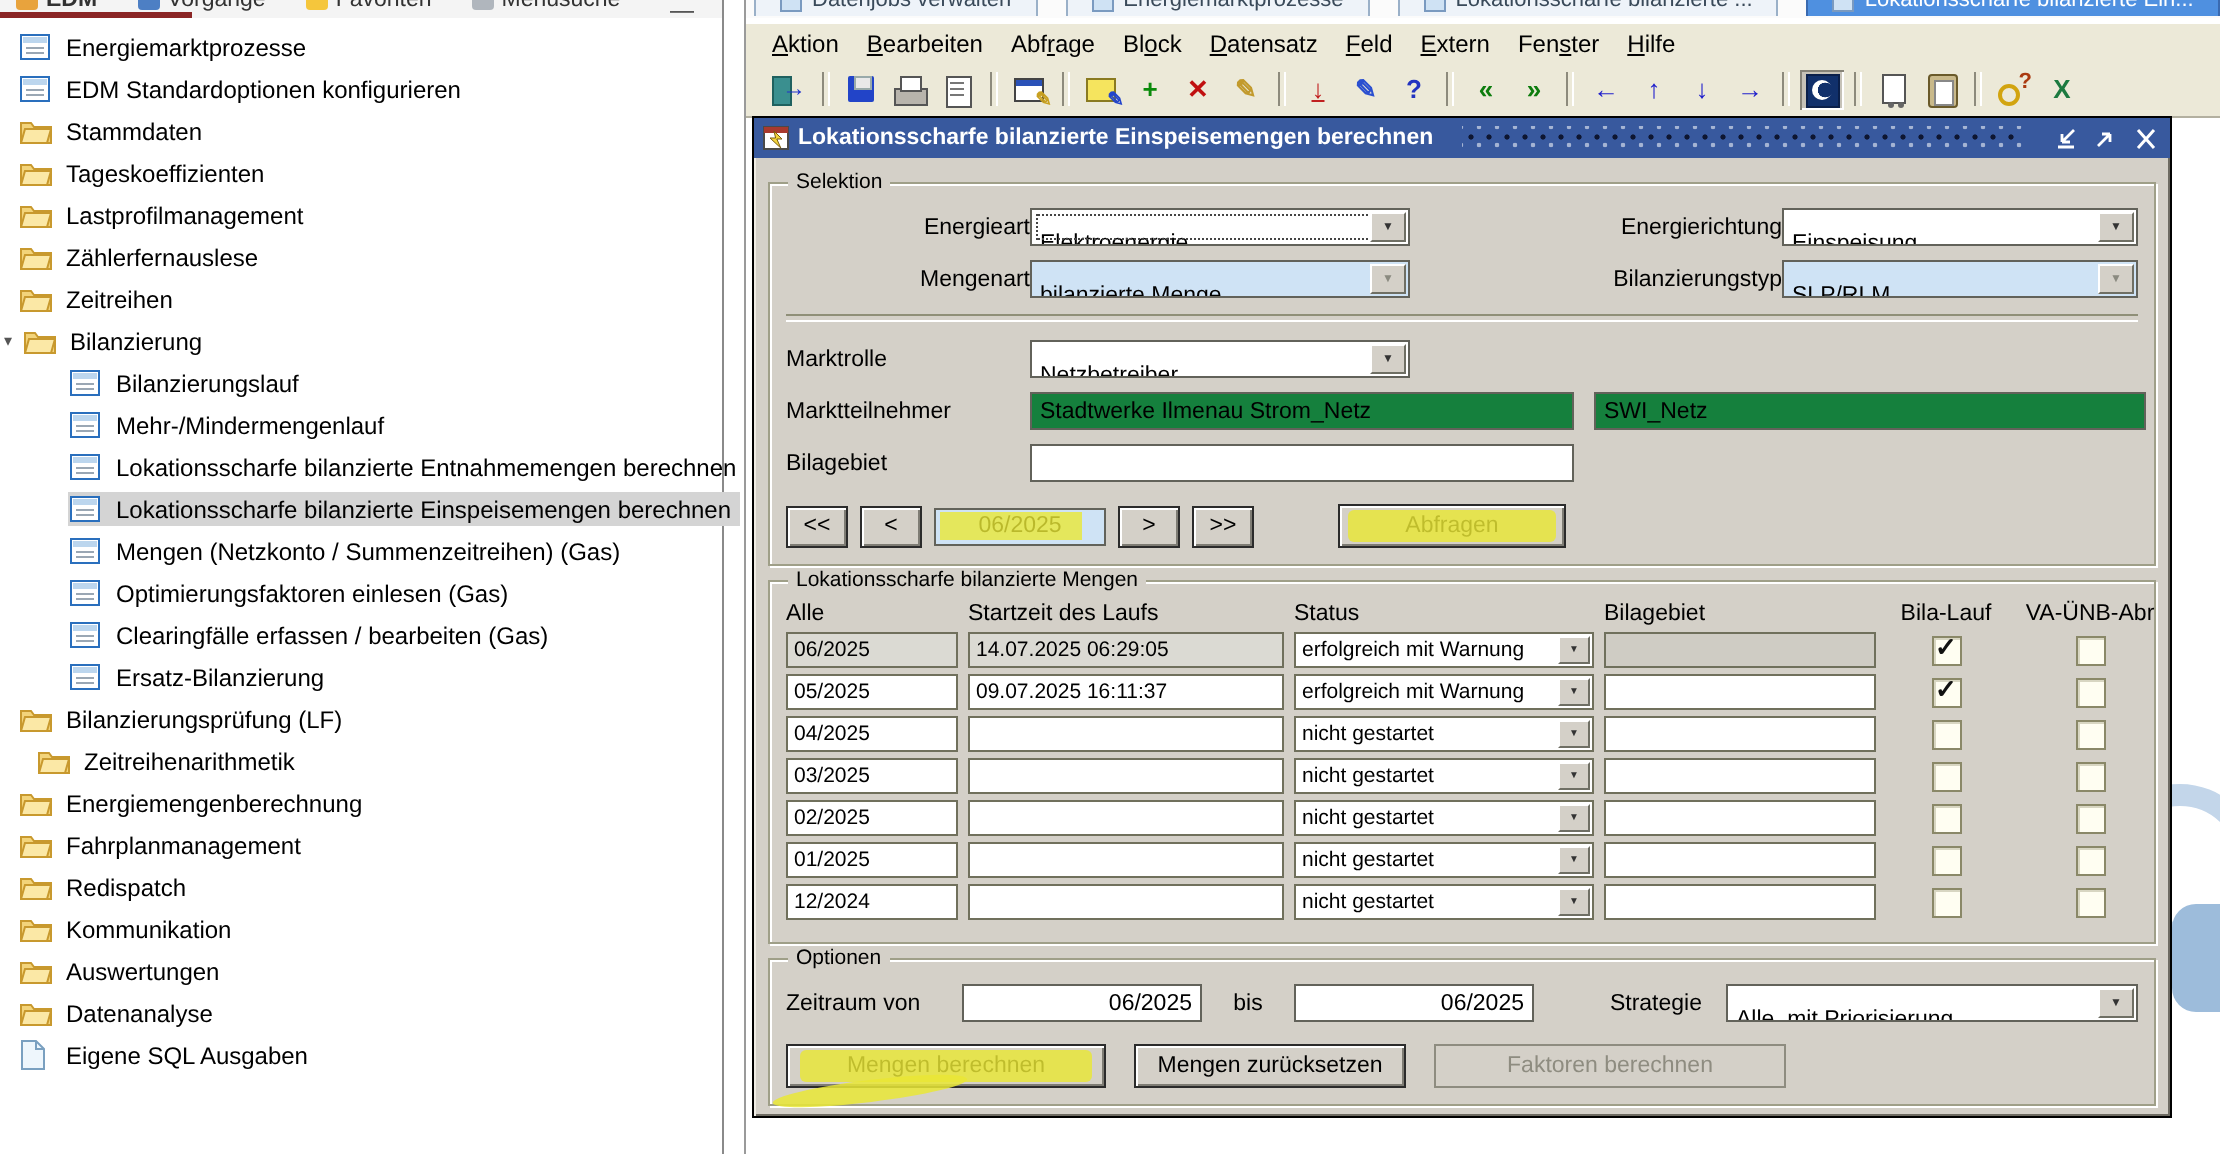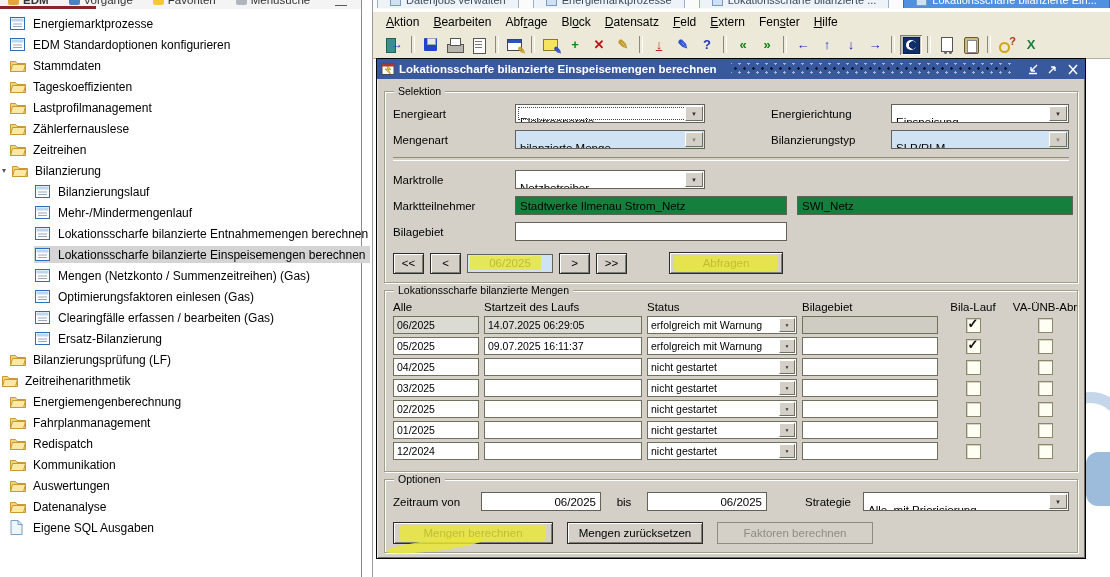--- a/index.html
+++ b/index.html
@@ -70,21 +70,21 @@
         background-image:radial-gradient(circle,rgba(0,0,12,.75) 1.1px,transparent 1.5px),radial-gradient(circle,rgba(255,255,255,.55) 1px,transparent 1.3px);
         background-size:9px 9px,9px 9px;background-position:0 1px,4px 5px;}
   .winbtn{width:16px;height:14px;display:inline-flex;align-items:center;justify-content:center;flex:none;}
   .dlg-body{padding:5px 7px 0;}
 
   .group{position:relative;border:1px solid #9f9f88;box-shadow:inset 1px 1px 0 #fff,1px 1px 0 #fff;padding:12px 8px 8px;margin-top:7px;}
   .legend{position:absolute;top:-7px;left:9px;background:#d4d0c8;padding:0 4px;font-size:10.5px;}
   .lbl{font-size:11.5px;}
 
   .row{display:grid;align-items:center;margin-bottom:7px;}
-  .row-a{grid-template-columns:122px 190px 1fr 120px 178px;}
+  .row-a{grid-template-columns:122px 190px 1fr 120px 178px;text-align:right;}
   .row-c{grid-template-columns:122px 190px 1fr;}
   .row-mt{grid-template-columns:122px 272px 10px 276px 1fr;}
   .row-bg{grid-template-columns:122px 272px 1fr;}
   .hsep{height:2px;border-top:1px solid #8f8f78;border-bottom:1px solid #fff;margin:8px 0 9px;}
 
   .combo{position:relative;height:19px;border:1px solid #62625a;background:#fff;display:flex;align-items:center;
          padding:16px 20px 0 4px;font-size:11.5px;white-space:nowrap;overflow:hidden;box-sizing:border-box;}
   .combo .arrow{position:absolute;right:1px;top:1px;bottom:1px;width:16px;background:#d4d0c8;
          border:1px solid;border-color:#fff #6f6f64 #6f6f64 #fff;display:flex;align-items:center;justify-content:center;
          font-size:6px;color:#333;}
@@ -386,21 +386,21 @@
        <span class="selbg">
          <span class="ticon">
               <svg width="16" height="13" viewBox="0 0 16 13">
                 <path d="M0.5 2.5 h5 l1.5 2 h8.5 v8 h-15 z" fill="#f3d47a" stroke="#c8992e"></path>
                 <path d="M2.5 5.5 h13 l-2 7 h-13 z" fill="#fbe8a6" stroke="#c8992e"></path>
               </svg>
             </span>
          <span class="tlabel">Bilanzierungsprüfung (LF)</span>
        </span>
      </div>
-        <div class="tree-item" style="padding-left:1px">
+        <div class="tree-item" style="padding-left:18px">
 
        <span class="selbg">
          <span class="ticon">
               <svg width="16" height="13" viewBox="0 0 16 13">
                 <path d="M0.5 2.5 h5 l1.5 2 h8.5 v8 h-15 z" fill="#f3d47a" stroke="#c8992e"></path>
                 <path d="M2.5 5.5 h13 l-2 7 h-13 z" fill="#fbe8a6" stroke="#c8992e"></path>
               </svg>
             </span>
          <span class="tlabel">Zeitreihenarithmetik</span>
        </span>
@@ -796,20 +796,20 @@
             </div>
             <span class="lbl strat-lbl">Strategie</span>
             <div class="combo">
               <span>Alle, mit Priorisierung</span>
               <span class="arrow">▼</span>
             </div>
           </div>
           <div class="opt-buttons">
             <button class="btn hl-btn hl-swoosh" style="width:160px;">Mengen berechnen</button>
             <button class="btn" style="width:136px;">Mengen zurücksetzen</button>
-            <button class="btn disabled" style="width:156px;">Faktoren berechnen</button>
+            <button class="btn disabled" style="width:176px;">Faktoren berechnen</button>
           </div>
         </div>
 
       </div>
     </div>
   </div>
 </div>
 
 </body></html>

